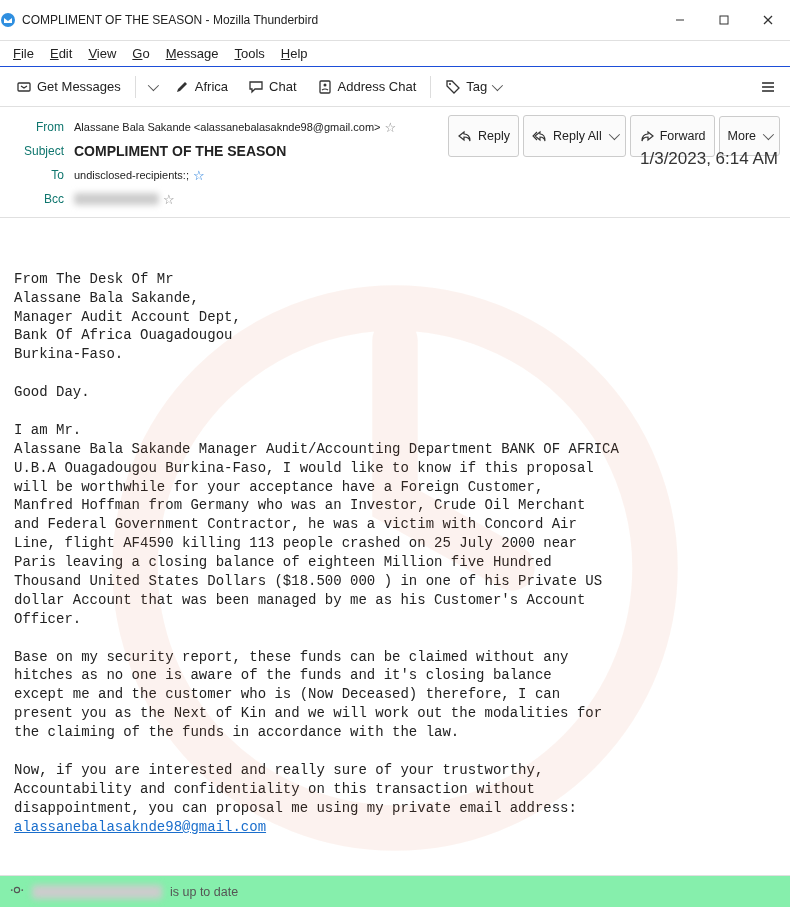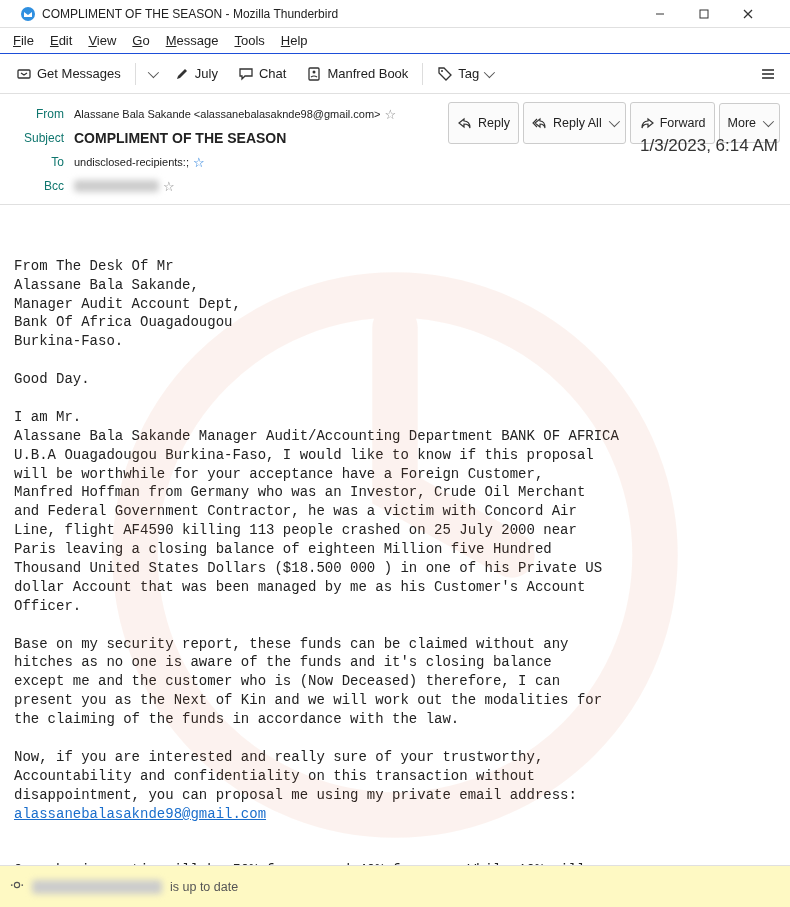--- a/index.html
+++ b/index.html
@@ -7,24 +7,24 @@
   font-family: "Segoe UI", Tahoma, sans-serif;
   font-size: 13px;
   color: #222;
   background: #fff;
   width: 790px;
   height: 907px;
   overflow: hidden;
   position: relative;
 }
 .titlebar {
-  height: 28px;
+  height: 41px;
   display: flex;
   align-items: center;
-  padding: 0 20px;
+  padding: 0 0;
   border-bottom: 1px solid #e0e0e0;
   background: #fff;
 }
 .titlebar .icon { width: 16px; height: 16px; margin-right: 6px; }
 .titlebar .title { flex: 1; font-size: 12px; color: #222; }
 .win-controls { display: flex; gap: 0; }
 .win-btn {
   width: 44px; height: 29px; display: flex; align-items: center; justify-content: center;
   font-size: 12px; color: #333;
 }
@@ -103,25 +103,25 @@
 .watermark {
   position: absolute;
   left: 50%; top: 50%;
   transform: translate(-50%, -50%);
   width: 650px; height: 650px;
   opacity: 0.07;
   pointer-events: none;
 }
 .statusbar {
   position: absolute; bottom: 0; left: 0; right: 0;
-  height: 42px;
+  height: 32px;
   display: flex; align-items: center; padding: 0 10px; gap: 8px;
   border-top: 1px solid #e0e0e0;
   font-size: 12.5px; color: #555;
-  background: #fef9c3;
+  background: #86efac;
 }
 .statusbar .blur { height: 14px; width: 130px; }
 .tb-icon { width: 16px; height: 16px; display:inline-block; }
 </style>
 </head>
 <body>
 
 <div class="titlebar">
   <span class="icon">
     <svg viewBox="0 0 16 16">
@@ -173,39 +173,39 @@
   <div class="tb-sep"></div>
   <div class="tb-btn iconbtn">
       <span class="chevron-down"></span>
     </div>
   <div class="tb-btn">
     <span class="tb-icon">
       <svg viewBox="0 0 16 16">
           <path d="M3 13 l1 -3 l7 -7 l2 2 l-7 7 z" fill="#333"></path>
         </svg>
     </span>
-    <span>July</span>
+    <span>Africa</span>
   </div>
   <div class="tb-btn">
     <span class="tb-icon">
       <svg viewBox="0 0 16 16">
           <path d="M2 3 h12 v7 h-7 l-3 3 v-3 h-2 z" fill="none" stroke="#333" stroke-width="1.3"></path>
         </svg>
     </span>
     <span>Chat</span>
   </div>
   <div class="tb-btn">
     <span class="tb-icon">
       <svg viewBox="0 0 16 16">
           <rect x="3" y="2" width="10" height="12" rx="1" fill="none" stroke="#333" stroke-width="1.3"></rect>
           <circle cx="8" cy="6" r="1.5" fill="#333"></circle>
           <path d="M5 11 q3 -2 6 0" fill="none" stroke="#333" stroke-width="1.2"></path>
         </svg>
     </span>
-    <span>Manfred Book</span>
+    <span>Address Chat</span>
   </div>
   <div class="tb-sep"></div>
   <div class="tb-btn">
     <span class="tb-icon">
       <svg viewBox="0 0 16 16">
           <path d="M2 2 h5 l7 7 l-5 5 l-7 -7 z" fill="none" stroke="#333" stroke-width="1.3"></path>
           <circle cx="5" cy="5" r="1" fill="#333"></circle>
         </svg>
     </span>
     <span>Tag</span>

